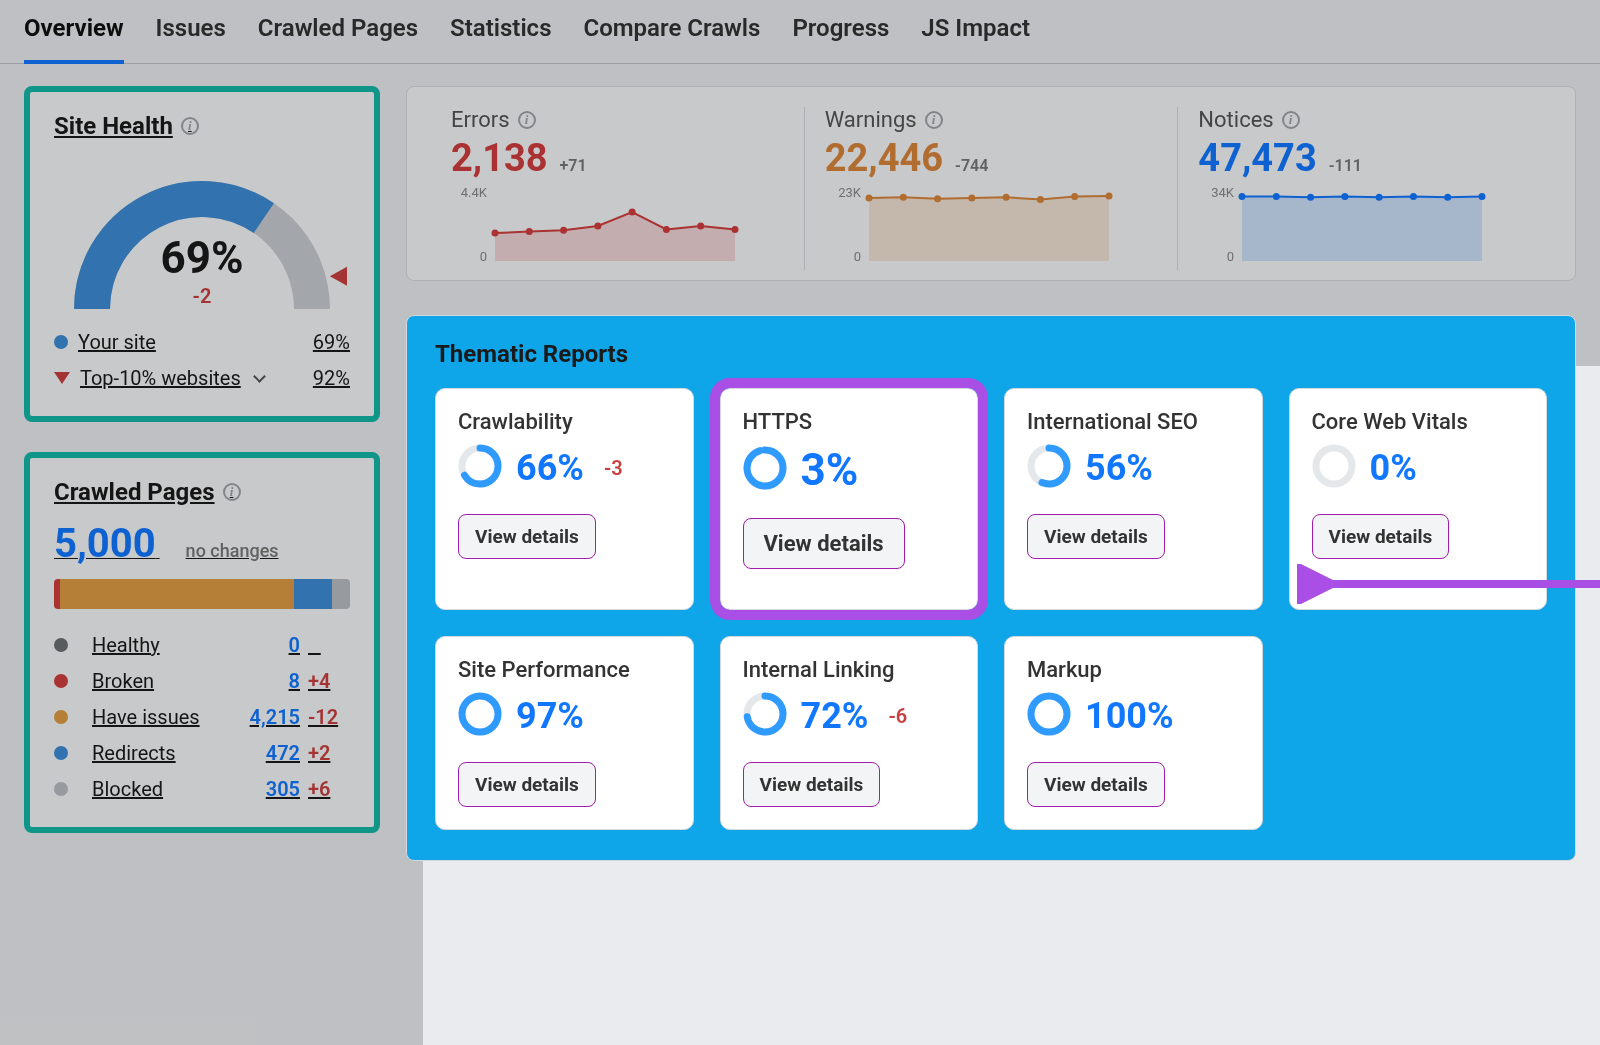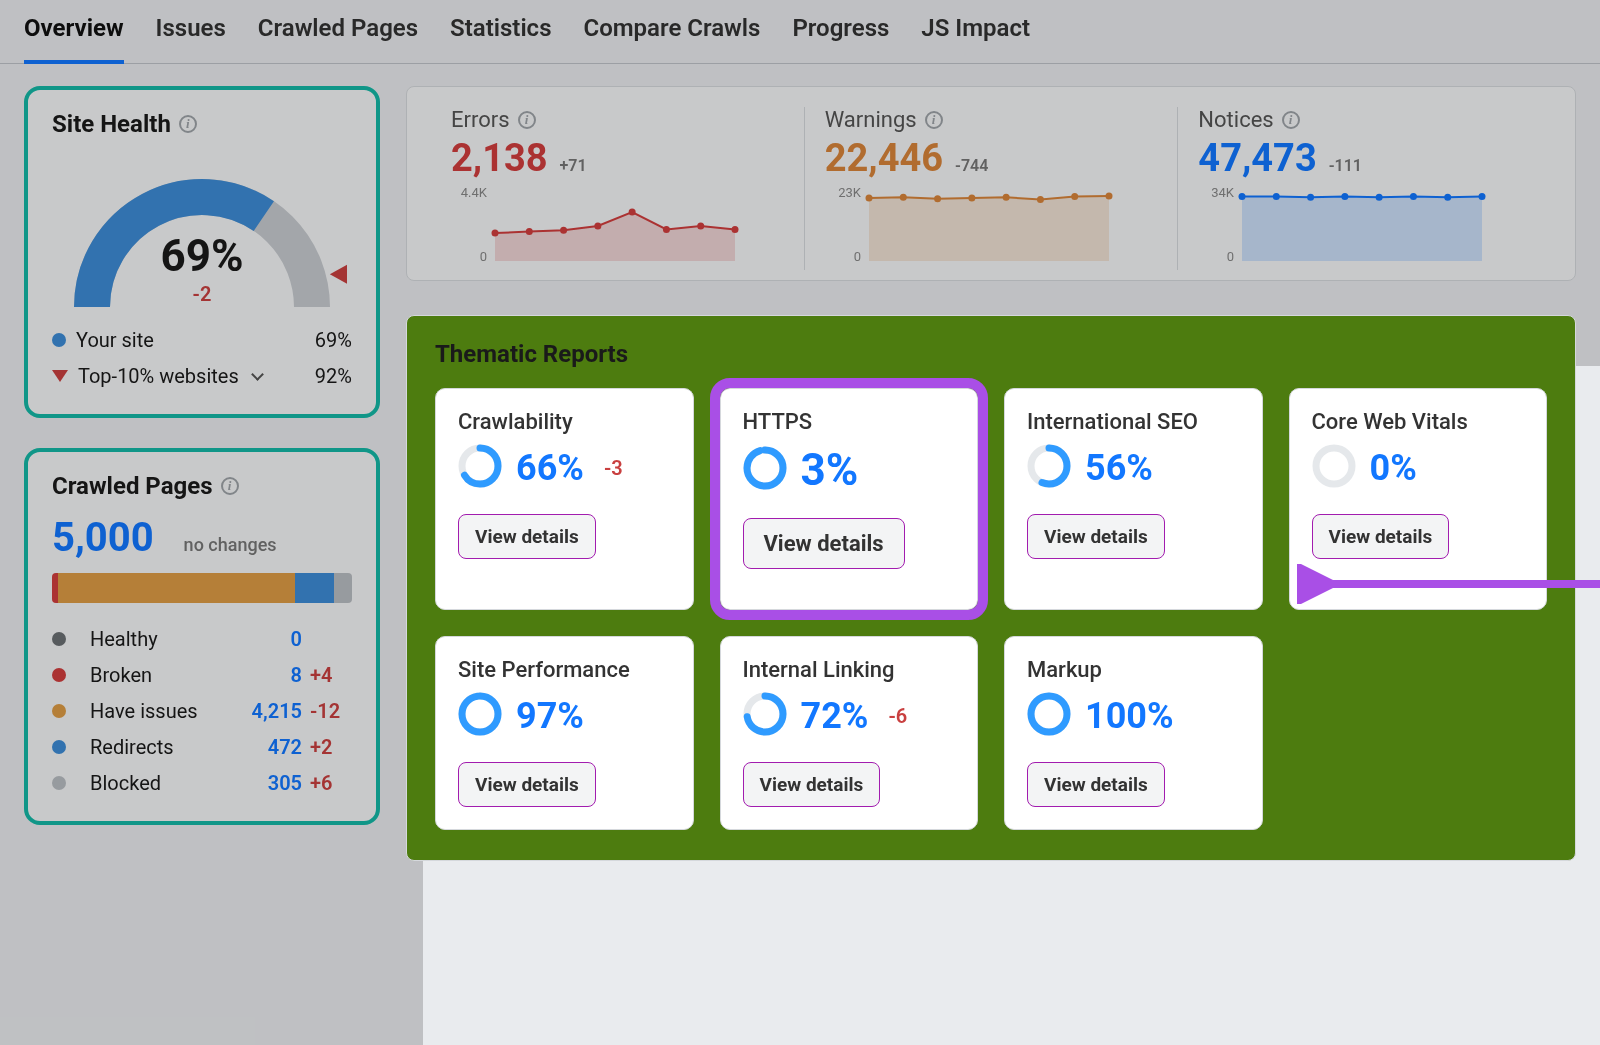--- a/index.html
+++ b/index.html
@@ -45,23 +45,24 @@
   .content {
     display:flex;
     gap:26px;
     padding:22px 24px;
   }
   .col-left { width:356px; flex:0 0 356px; display:flex; flex-direction:column; gap:30px; }
   .col-right{ flex:1; display:flex; flex-direction:column; gap:34px; }
 
   .card {
     background:#f5f6f7;
-    border:4px solid #14b8a6;
-    border-radius:16px;
+    border:6px solid #14b8a6;
+    border-radius:8px;
     padding:20px 24px;
+    text-decoration:underline;
   }
   .card h2 {
     margin:0 0 14px 0;
     font-size:24px;
     font-weight:700;
     display:flex;
     align-items:center;
     gap:8px;
   }
   .info-ico {
@@ -127,21 +128,21 @@
   .status-delta { font-size:16px; margin-left:12px; color:#777; font-weight:600; }
   .spark { margin-top:6px; }
   .spark .ylab { font-size:13px; fill:#888; }
 
   .c-red   { color:#d13d3d; }
   .c-orange{ color:#d8843a; }
   .c-blue  { color:#1277ff; }
 
   
   .thematic {
-    background:#4d7c0f;
+    background:#0ea5e9;
     border:1px solid #d5d8dc;
     border-radius:8px;
     padding:24px 28px 30px;
     position:relative;
     z-index:50;  
   }
   .thematic h2 { margin:0 0 20px 0; font-size:24px; font-weight:700; }
 
   .report-grid {
     display:grid;

